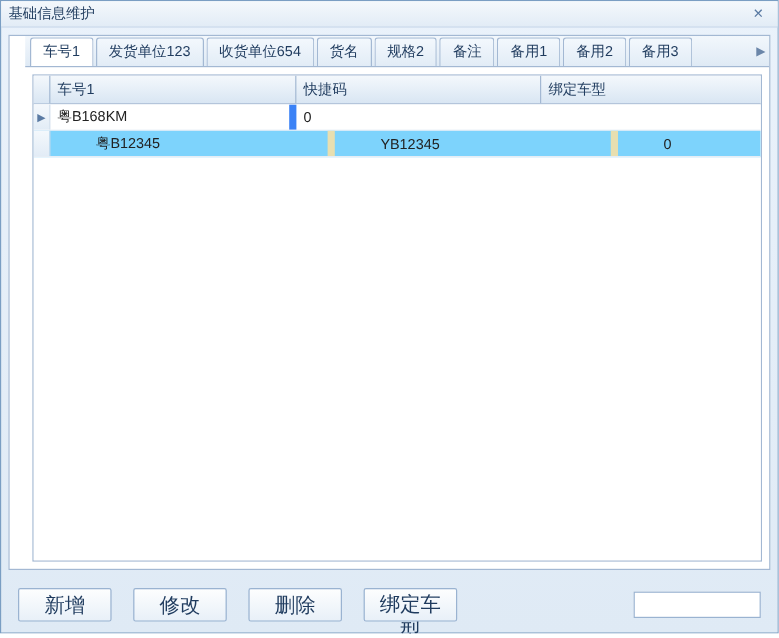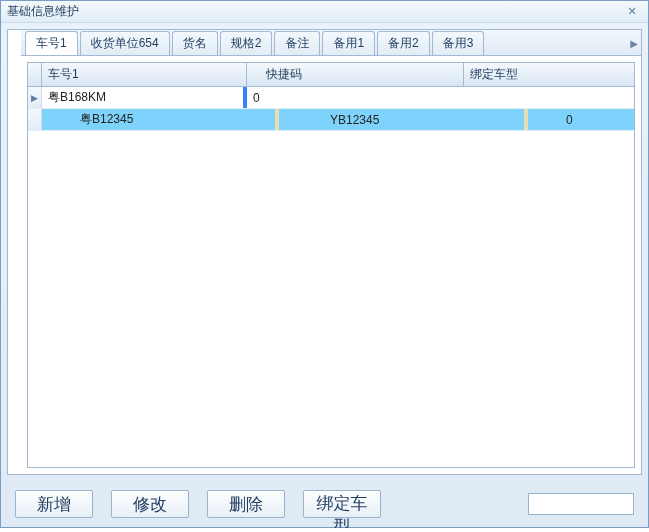--- a/index.html
+++ b/index.html
@@ -110,21 +110,21 @@
     border-bottom: 1px solid #e6edf5;
   }
   .grid-row .indicator {
     width: 14px;
     border-right: 1px solid #cfdceb;
     background: linear-gradient(to bottom, #f4f8fc, #e2ecf6);
     display: flex; align-items: center; justify-content: center;
     color: #5a7aa3; font-size: 9px;
   }
   .grid-row .cell {
-    border-right: 4px solid #3b82f6;
+    border-right: 6px solid #3b82f6;
     display: flex; align-items: center;
     padding: 0 6px;
     color: #222;
     overflow: hidden; white-space: nowrap; text-overflow: ellipsis;
   }
   .grid-row .cell:last-child { border-right: none; flex: 1; }
   .grid-row.selected { background: #7dd3fc; gap: 32px; }
   .grid-row.selected .cell { border-right-color: #e8dfb0; }
 
   .footer {
@@ -146,37 +146,38 @@
     margin-left: auto;
     width: 106px; height: 22px;
     border: 1px solid #9ab3d1;
     background: #fff;
     padding: 0 4px;
     font-family: inherit; font-size: 12px;
   }
 
   
   .col0 { width: 205px; }
-  .col1 { width: 204px; margin-left: 13px; }
+  .col1 { width: 204px; }
   .col2 { flex: 1; }
 </style>
 </head>
 <body>
 
 <div class="window">
   <div class="titlebar">
     <span class="title">基础信息维护</span>
     <span class="close">✕</span>
   </div>
 
   <div class="outer-panel">
     <div class="tabstrip">
 
       <div class="tabs" id="tabs">
           <div class="tab active">车号1</div>
+          <div class="tab">发货单位123</div>
           <div class="tab">收货单位654</div>
           <div class="tab">货名</div>
           <div class="tab">规格2</div>
           <div class="tab">备注</div>
           <div class="tab">备用1</div>
           <div class="tab">备用2</div>
           <div class="tab">备用3</div>
         </div>
       <span class="scroll-right">▶</span>
     </div>

